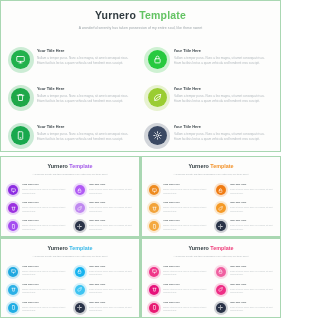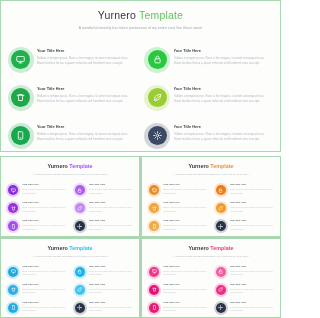--- a/index.html
+++ b/index.html
@@ -16,21 +16,21 @@
     background:#fdfdfc;
     border:1.5px solid #a9d7b2;
     box-sizing:border-box;
   }
   .hero-inner{position:absolute;inset:0;padding:0;}
 
   .hero-title{
     text-align:center;
     margin-top:9px;
     font-size:10.5px;
-    font-weight:normal;
+    font-weight:bold;
     letter-spacing:.2px;
     line-height:1;
     white-space:nowrap;
   }
   .t-dark{color:#2f3a3f;}
   .t-accent{color:#63c363;}
 
   .hero-sub{
     text-align:center;
     margin-top:5px;

